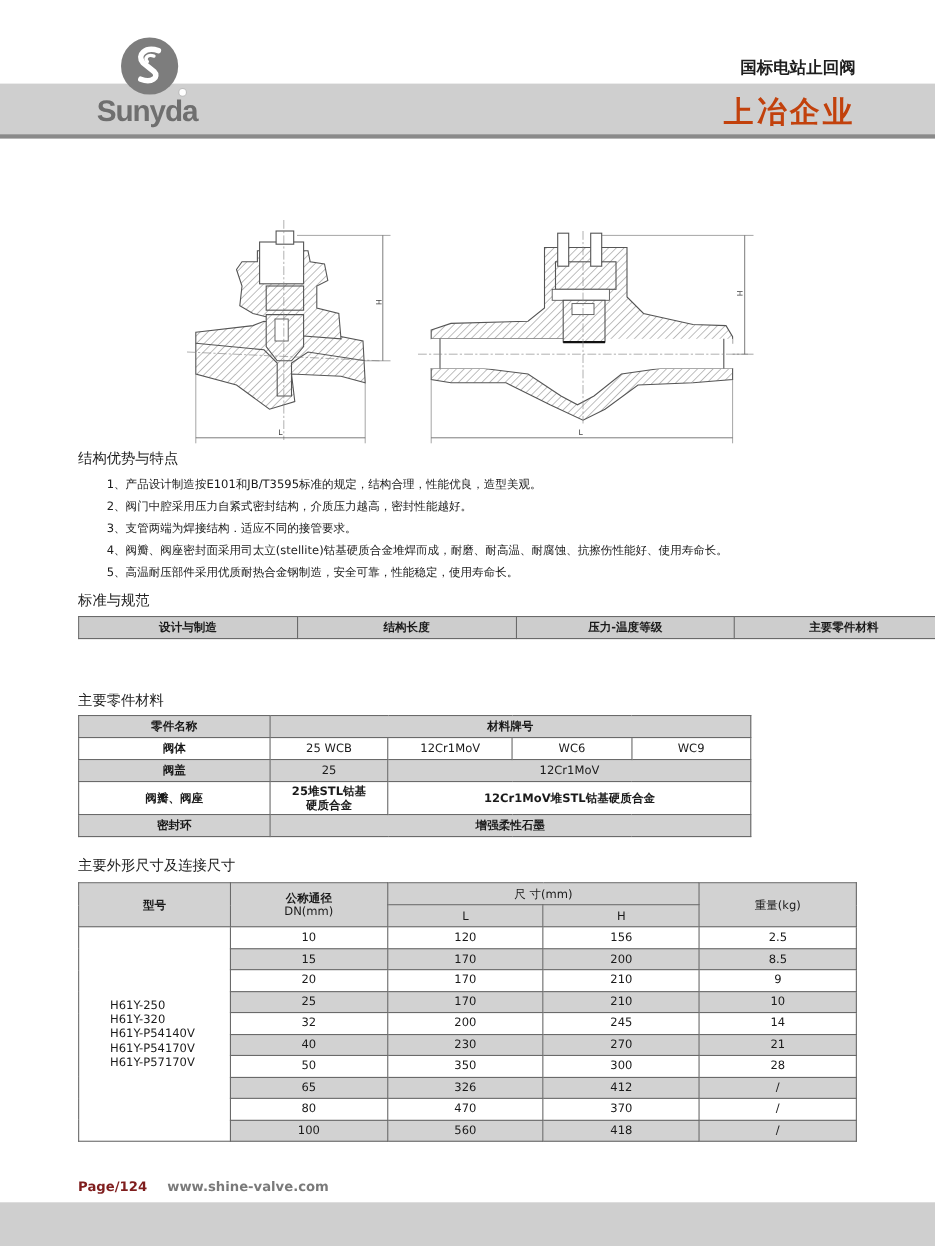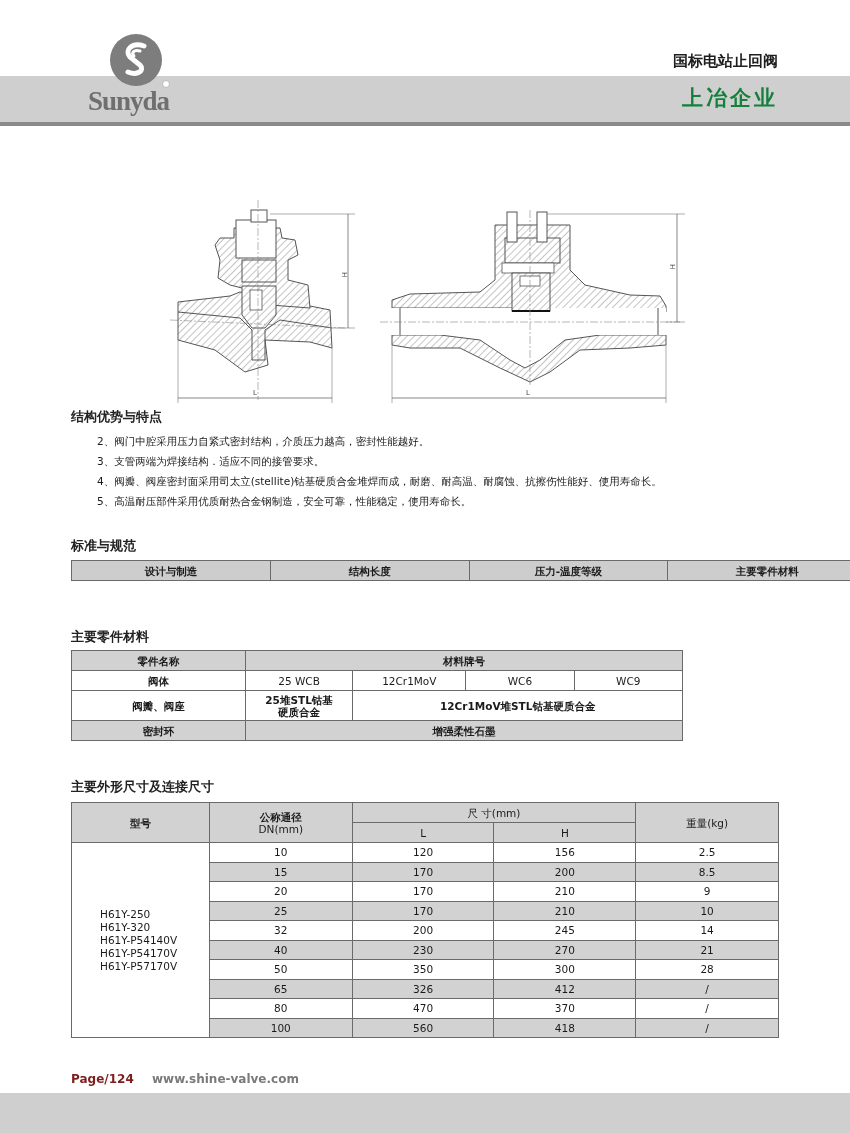--- a/index.html
+++ b/index.html
@@ -3,27 +3,27 @@
 <meta charset="utf-8">
 <style>
   * { box-sizing: border-box; margin: 0; padding: 0; }
   html, body { width: 850px; height: 1133px; background: #ffffff; overflow: hidden; }
   body { position: relative; font-family: "DejaVu Sans", "Liberation Sans", sans-serif; color: #1a1a1a; }
 
   .header-band { position: absolute; left: 0; top: 76px; width: 850px; height: 46px; background: #cfcfcf; }
   .header-stripe { position: absolute; left: 0; top: 122px; width: 850px; height: 4px; background: #8a8a8a; }
   .logo { position: absolute; left: 86px; top: 34px; width: 130px; height: 86px; }
   .logo-circle { position: absolute; left: 24px; top: 0; width: 52px; height: 52px; border-radius: 50%; background: #7d7d7d; }
-  .logo-wordmark { position: absolute; left: 2px; top: 52px; font-family: Liberation Serif, serif; font-weight: bold; font-size: 27px; color: #6f6f6f; letter-spacing: -1px; }
+  .logo-wordmark { position: absolute; left: 2px; top: 52px; font-family: Liberation Sans, sans-serif; font-weight: bold; font-size: 27px; color: #6f6f6f; letter-spacing: -1px; }
   .logo-reg { position: absolute; left: 76px; top: 46px; width: 8px; height: 8px; border-radius: 50%; background: #fff; border: 1px solid #bbb; }
   .doc-title { position: absolute; right: 72px; top: 52px; font-size: 15px; font-weight: bold; color: #1e1e1e; }
-  .company-name { position: absolute; right: 72px; top: 84px; font-size: 21px; font-weight: bold; color: #15803d; letter-spacing: 3px; }
+  .company-name { position: absolute; right: 72px; top: 84px; font-size: 27px; font-weight: bold; color: #c2410c; letter-spacing: 3px; }
 
   .drawing { position: absolute; }
-  .section-title { position: absolute; left: 71px; font-size: 13px; font-weight: bold; color: #222; }
+  .section-title { position: absolute; left: 71px; font-size: 13px; font-weight: normal; color: #222; }
   .features { position: absolute; left: 97px; top: 431px; width: 700px; }
   .features li { list-style: none; font-size: 10.5px; line-height: 20px; color: #1a1a1a; white-space: nowrap; }
 
   table { position: absolute; left: 71px; border-collapse: collapse; font-size: 10.5px; text-align: center; color: #1a1a1a; }
   td, th { border: 1px solid #6a6a6a; font-weight: normal; padding: 0; line-height: 12px; }
   th { background: #cdcdcd; }
   .bold { font-weight: bold; }
   .gray { background: #d2d2d2; }
   .white { background: #ffffff; }
 
@@ -123,20 +123,21 @@
   <text x="290" y="64" font-size="7" fill="#444" transform="rotate(90 290 64)">H</text>
 
   <line x1="12" y1="145" x2="12" y2="203" stroke="#777" stroke-width="0.6"></line>
   <line x1="286" y1="145" x2="286" y2="203" stroke="#777" stroke-width="0.6"></line>
   <line x1="12" y1="198" x2="286" y2="198" stroke="#555" stroke-width="0.7"></line>
   <text x="146" y="195" font-size="7" fill="#444">L</text>
 </svg>
 
 <div class="section-title" style="top:408px;">结构优势与特点</div>
 <ul class="features">
+  <li>1、产品设计制造按E101和JB/T3595标准的规定，结构合理，性能优良，造型美观。</li>
   <li>2、阀门中腔采用压力自紧式密封结构，介质压力越高，密封性能越好。</li>
   <li>3、支管两端为焊接结构．适应不同的接管要求。</li>
   <li>4、阀瓣、阀座密封面采用司太立(stellite)钴基硬质合金堆焊而成，耐磨、耐高温、耐腐蚀、抗擦伤性能好、使用寿命长。</li>
   <li>5、高温耐压部件采用优质耐热合金钢制造，安全可靠，性能稳定，使用寿命长。</li>
 </ul>
 
 <div class="section-title" style="top:537px;">标准与规范</div>
 <table style="top:560px; width:796px;">
   <tbody>
       <tr style="height:20px;">
@@ -154,20 +155,25 @@
       <tr class="gray" style="height:20px;">
     <td class="bold" style="width:206px;">零件名称</td>
     <td class="bold" colspan="4">材料牌号</td>
   </tr>
   <tr class="white" style="height:20px;">
     <td class="bold">阀体</td>
     <td style="width:125px;">25 WCB</td>
     <td style="width:125px;">12Cr1MoV</td>
     <td style="width:126px;">WC6</td>
     <td style="width:126px;">WC9</td>
+  </tr>
+  <tr class="gray" style="height:20px;">
+    <td class="bold">阀盖</td>
+    <td>25</td>
+    <td colspan="3">12Cr1MoV</td>
   </tr>
   <tr class="white" style="height:30px;">
     <td class="bold">阀瓣、阀座</td>
     <td class="bold">
       <div>25堆STL钴基</div>
       <div>硬质合金</div>
     </td>
     <td class="bold" colspan="3">12Cr1MoV堆STL钴基硬质合金</td>
   </tr>
   <tr class="gray" style="height:20px;">

